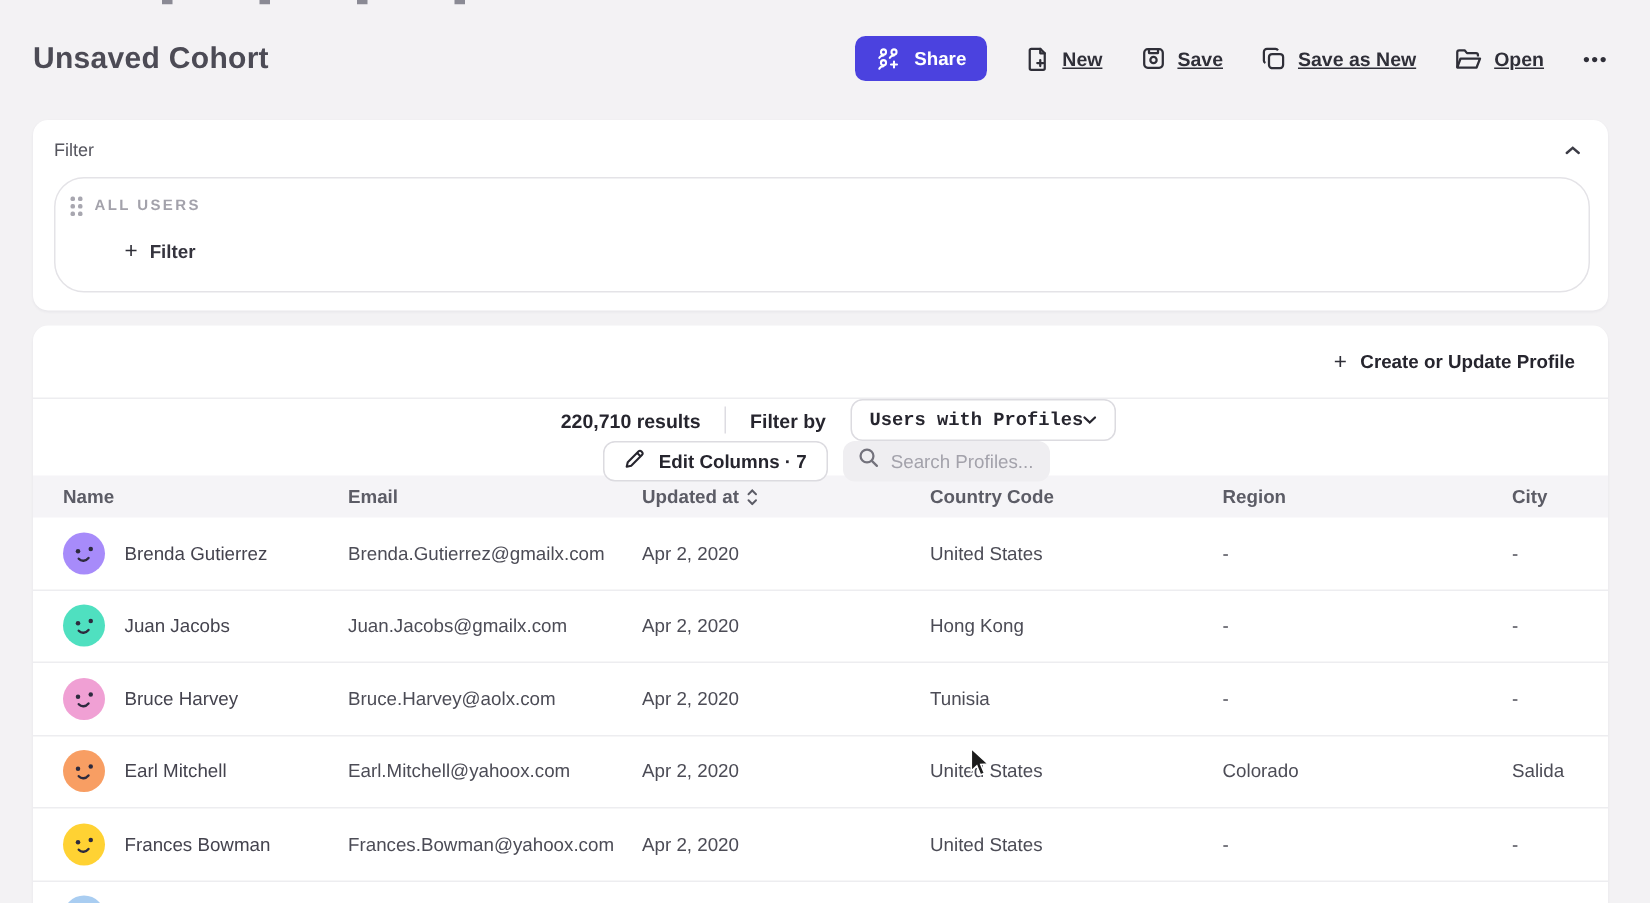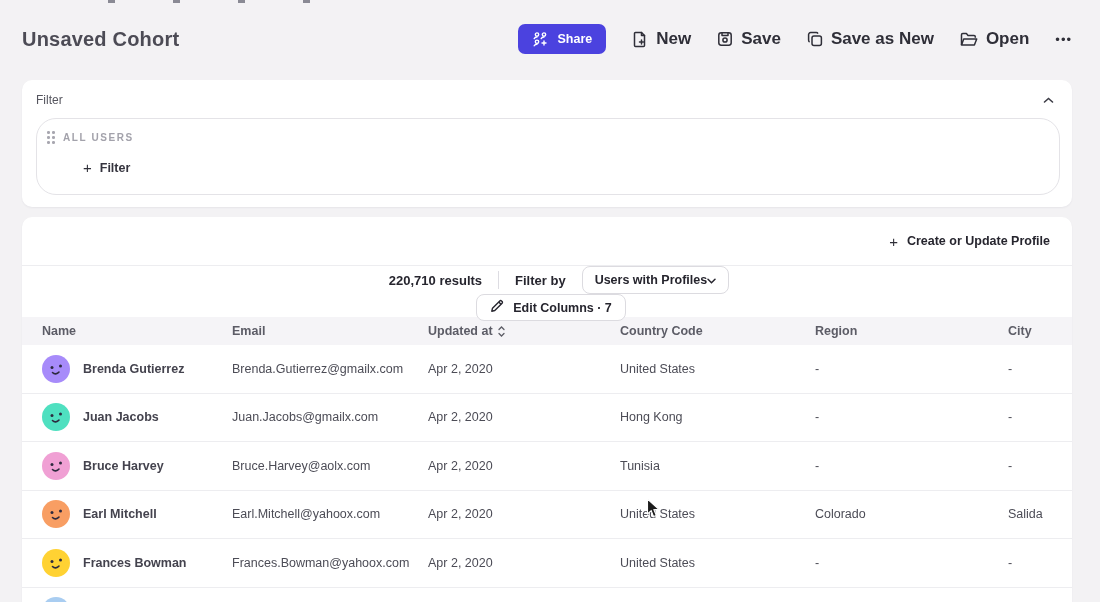--- a/index.html
+++ b/index.html
@@ -18,21 +18,21 @@
 
   
   .topbar { display:flex; align-items:center; justify-content:space-between;
             padding:16px 28px 0 22px; height:62px; }
   .page-title { font-size:20px; font-weight:700; color:#4c4b55; letter-spacing:.2px; }
   .actions { display:flex; align-items:center; gap:26px; }
   .btn-primary { display:flex; align-items:center; gap:8px; color:#fff;
                  border:none; border-radius:7px; height:30px; padding:0 14px;
                  font-size:12.5px; font-weight:700; cursor:pointer; font-family:inherit; }
   .btn-ghost { display:flex; align-items:center; gap:8px; background:none; border:none;
-               font-size:17px; font-weight:700; color:#2f2f38; cursor:pointer; font-family:inherit; }
+               font-size:13px; font-weight:700; color:#2f2f38; cursor:pointer; font-family:inherit;text-decoration:underline; }
   .btn-ghost svg, .btn-primary svg { display:block; }
   .overflow-btn { background:none; border:none; cursor:pointer; color:#2f2f38;
                   font-size:13px; letter-spacing:1px; line-height:1; padding:4px 0; }
 
   
   .card { position:absolute; left:22px; width:1050px; background:#fff;
           border-radius:10px; box-shadow:0 1px 2px rgba(40,40,60,.06); }
   .filter-card { top:80px; height:127px; }
   .table-card  { top:217px; height:420px; }
 
@@ -60,38 +60,38 @@
                 cursor:pointer; font-family:inherit; font-size:12.5px; font-weight:700; color:#26252e; }
 
   .toolbar { height:51px; display:flex; align-items:center; justify-content:space-between;
              padding:0 12px 0 20px;flex-direction:column; }
   .toolbar-left { display:flex; align-items:center; gap:16px; }
   .results-count { font-size:13px; font-weight:700; color:#26252e; padding-left:16px; }
   .vsep { width:1px; height:18px; background:#dddce2; }
   .filter-by { font-size:13px; font-weight:700; color:#26252e; }
   .dropdown-pill { display:flex; align-items:center; gap:0; border:1px solid #dcdbe0;
                    background:#fff; border-radius:8px; height:28px; padding:0 12px;
-                   font-family:Liberation Sans, sans-serif; font-size:12.5px; font-weight:700; color:#26252e; cursor:pointer; }
+                   font-family:Liberation Mono, monospace; font-size:12.5px; font-weight:700; color:#26252e; cursor:pointer; }
   .toolbar-right { display:flex; align-items:center; gap:10px; }
   .edit-cols { display:flex; align-items:center; gap:9px; border:1px solid #dcdbe0; background:#fff;
                border-radius:8px; height:27px; padding:0 13px; font-family:inherit;
                font-size:12.5px; font-weight:700; color:#26252e; cursor:pointer;justify-content:flex-end; }
   .search-box { display:flex; align-items:center; gap:8px; background:#efeef1; border-radius:8px;
                 height:27px; width:138px; padding:0 10px; }
   .search-box input { border:none; background:transparent; outline:none; width:100%;
                       font-family:inherit; font-size:12.5px; color:#3c3c46; }
   .search-box input::placeholder { color:#a3a2ab; }
 
   
   .grid-row { display:grid; grid-template-columns:190px 196px 192px 195px 193px 1fr;
               align-items:center; padding:0 14px 0 20px; }
   .thead { height:28px; background:#f5f4f7; font-size:12.5px; font-weight:700; color:#5c5c66; }
   .th { display:flex; align-items:center; gap:5px; cursor:pointer; }
   .tbody .grid-row { height:48.5px; border-bottom:1px solid #ededf0; font-size:12.5px; color:#4c4c56; }
-  .name-cell { display:flex; align-items:center; gap:13px; font-weight:700; color:#44434e; }
+  .name-cell { display:flex; align-items:center; gap:13px; font-weight:400; color:#44434e; }
   .avatar { width:28px; height:28px; border-radius:50%; flex:0 0 28px; position:relative; }
   .avatar svg { position:absolute; inset:0; }
 
   
   .cursor { position:absolute; left:646px; top:498px; z-index:50; pointer-events:none; }
 
   .sort-icon { display:inline-flex; flex-direction:column; line-height:0; gap:1px; }
 </style>
 </head>
 <body>
@@ -223,20 +223,29 @@
       <div class="toolbar-right">
         <button class="edit-cols">
           <span>
             <svg width="14" height="14" viewBox="0 0 14 14" fill="none" stroke="#26252e" stroke-width="1.4" stroke-linejoin="round">
               <path d="M1.8 12.2l.7-3L9.8 1.9a1.2 1.2 0 0 1 1.7 0l.6.6a1.2 1.2 0 0 1 0 1.7L4.8 11.5z"></path>
                 <path d="M8.8 3l2.2 2.2"></path>
             </svg>
           </span>
           <span>Edit Columns · 7</span>
         </button>
+        <div class="search-box">
+          <span>
+            <svg width="14" height="14" viewBox="0 0 14 14" fill="none" stroke="#73727c" stroke-width="1.5" stroke-linecap="round">
+                <circle cx="6" cy="6" r="4.3"></circle>
+                <path d="M9.4 9.4 12.6 12.6"></path>
+              </svg>
+          </span>
+          <input type="text" placeholder="Search Profiles..." style="">
+        </div>
       </div>
     </div>
 
     <div class="grid-row thead">
       <div class="th">
           <span>Name</span>
         </div>
       <div class="th">
           <span>Email</span>
         </div>

